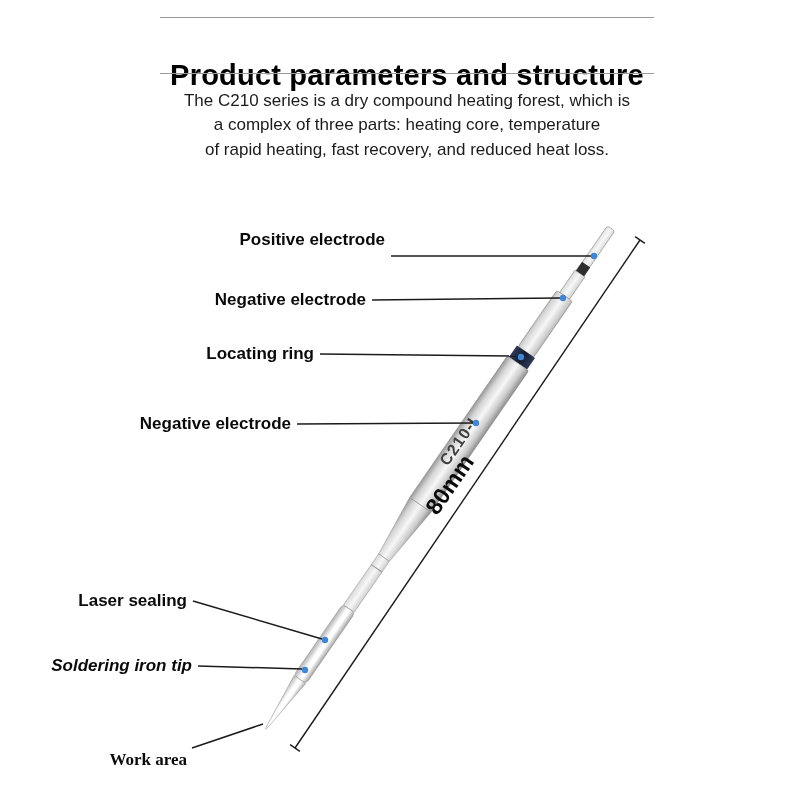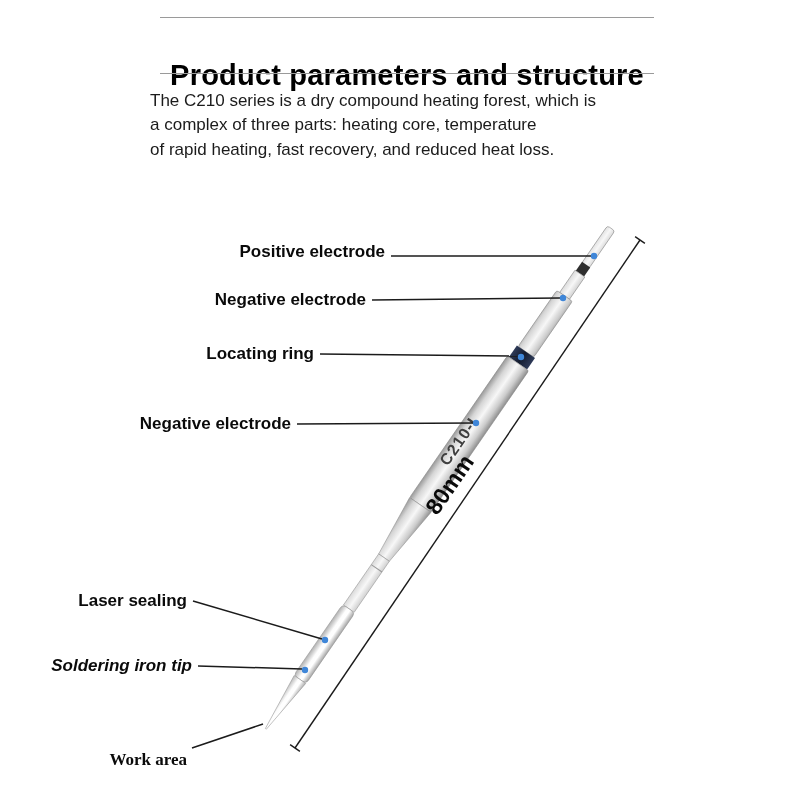--- a/index.html
+++ b/index.html
@@ -27,21 +27,21 @@
     font-weight: 700;
     color: #000000;
     letter-spacing: 0.2px;
     margin-top: 32px;
   }
   .desc {
     position: absolute;
     left: 150px;
     top: 89px;
     width: 514px;
-    text-align: left;
+    text-align: center;
     font-size: 17px;
     line-height: 1.43;
     color: #1b1b1b;
   }
   .lbl {
     position: absolute;
     font-size: 17px;
     font-weight: 700;
     color: #0a0a0a;
     white-space: nowrap;
@@ -118,19 +118,19 @@
   </g>
 
   <g stroke="#1b1b1b" stroke-width="1.4">
     <line x1="640" y1="240" x2="295" y2="748"></line>
     <line x1="635.1" y1="236.6" x2="644.9" y2="243.4"></line>
     <line x1="290.1" y1="744.6" x2="299.9" y2="751.4"></line>
   </g>
   <text transform="translate(456,489) rotate(-55.4)" text-anchor="middle" font-size="23" font-weight="700" fill="#0a0a0a">80mm</text>
 </svg>
 
-<div class="lbl" style="right:415px; top:242px;">Positive electrode</div>
+<div class="lbl" style="right:415px; top:230px;">Positive electrode</div>
 <div class="lbl" style="right:434px; top:290px;">Negative electrode</div>
 <div class="lbl" style="right:486px; top:344px;">Locating ring</div>
 <div class="lbl" style="right:509px; top:414px;">Negative electrode</div>
 <div class="lbl" style="right:613px; top:591px;">Laser sealing</div>
 <div class="lbl" style="right:608px; top:656px;font-style:italic;">Soldering iron tip</div>
 <div class="lbl" style="right:613px; top:750px;font-family:Liberation Serif, serif;">Work area</div>
 
 </body></html>

